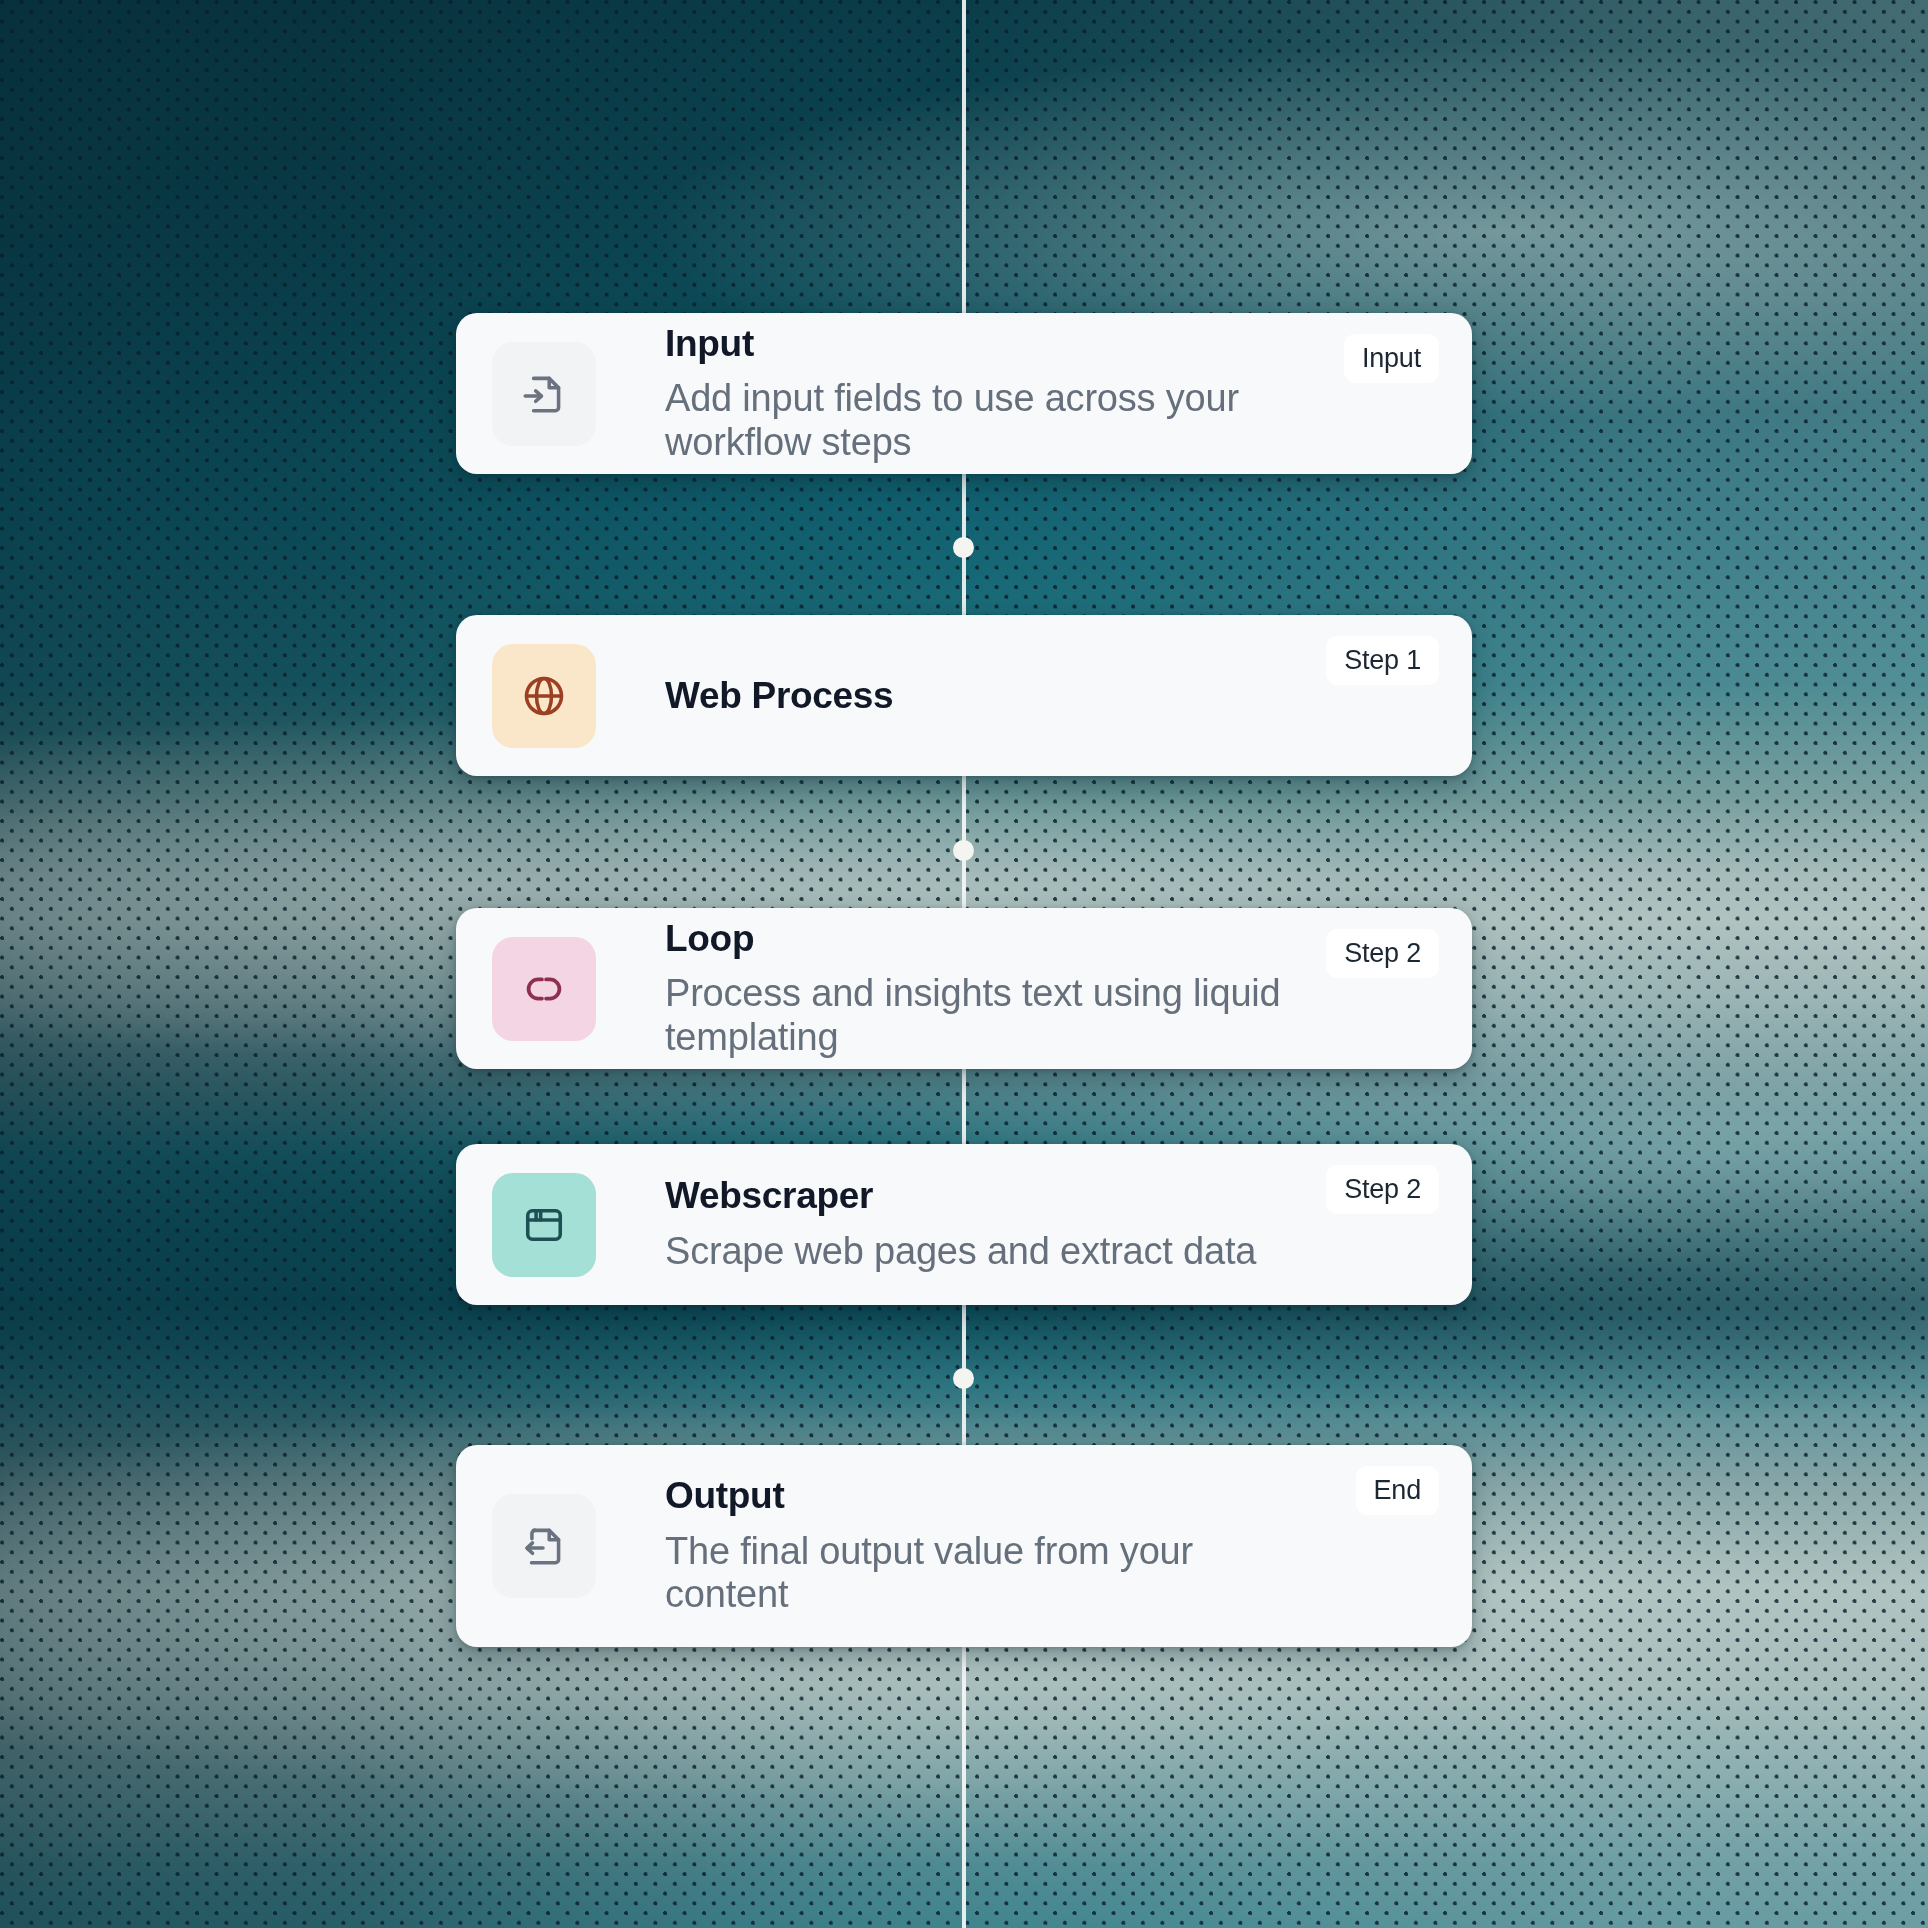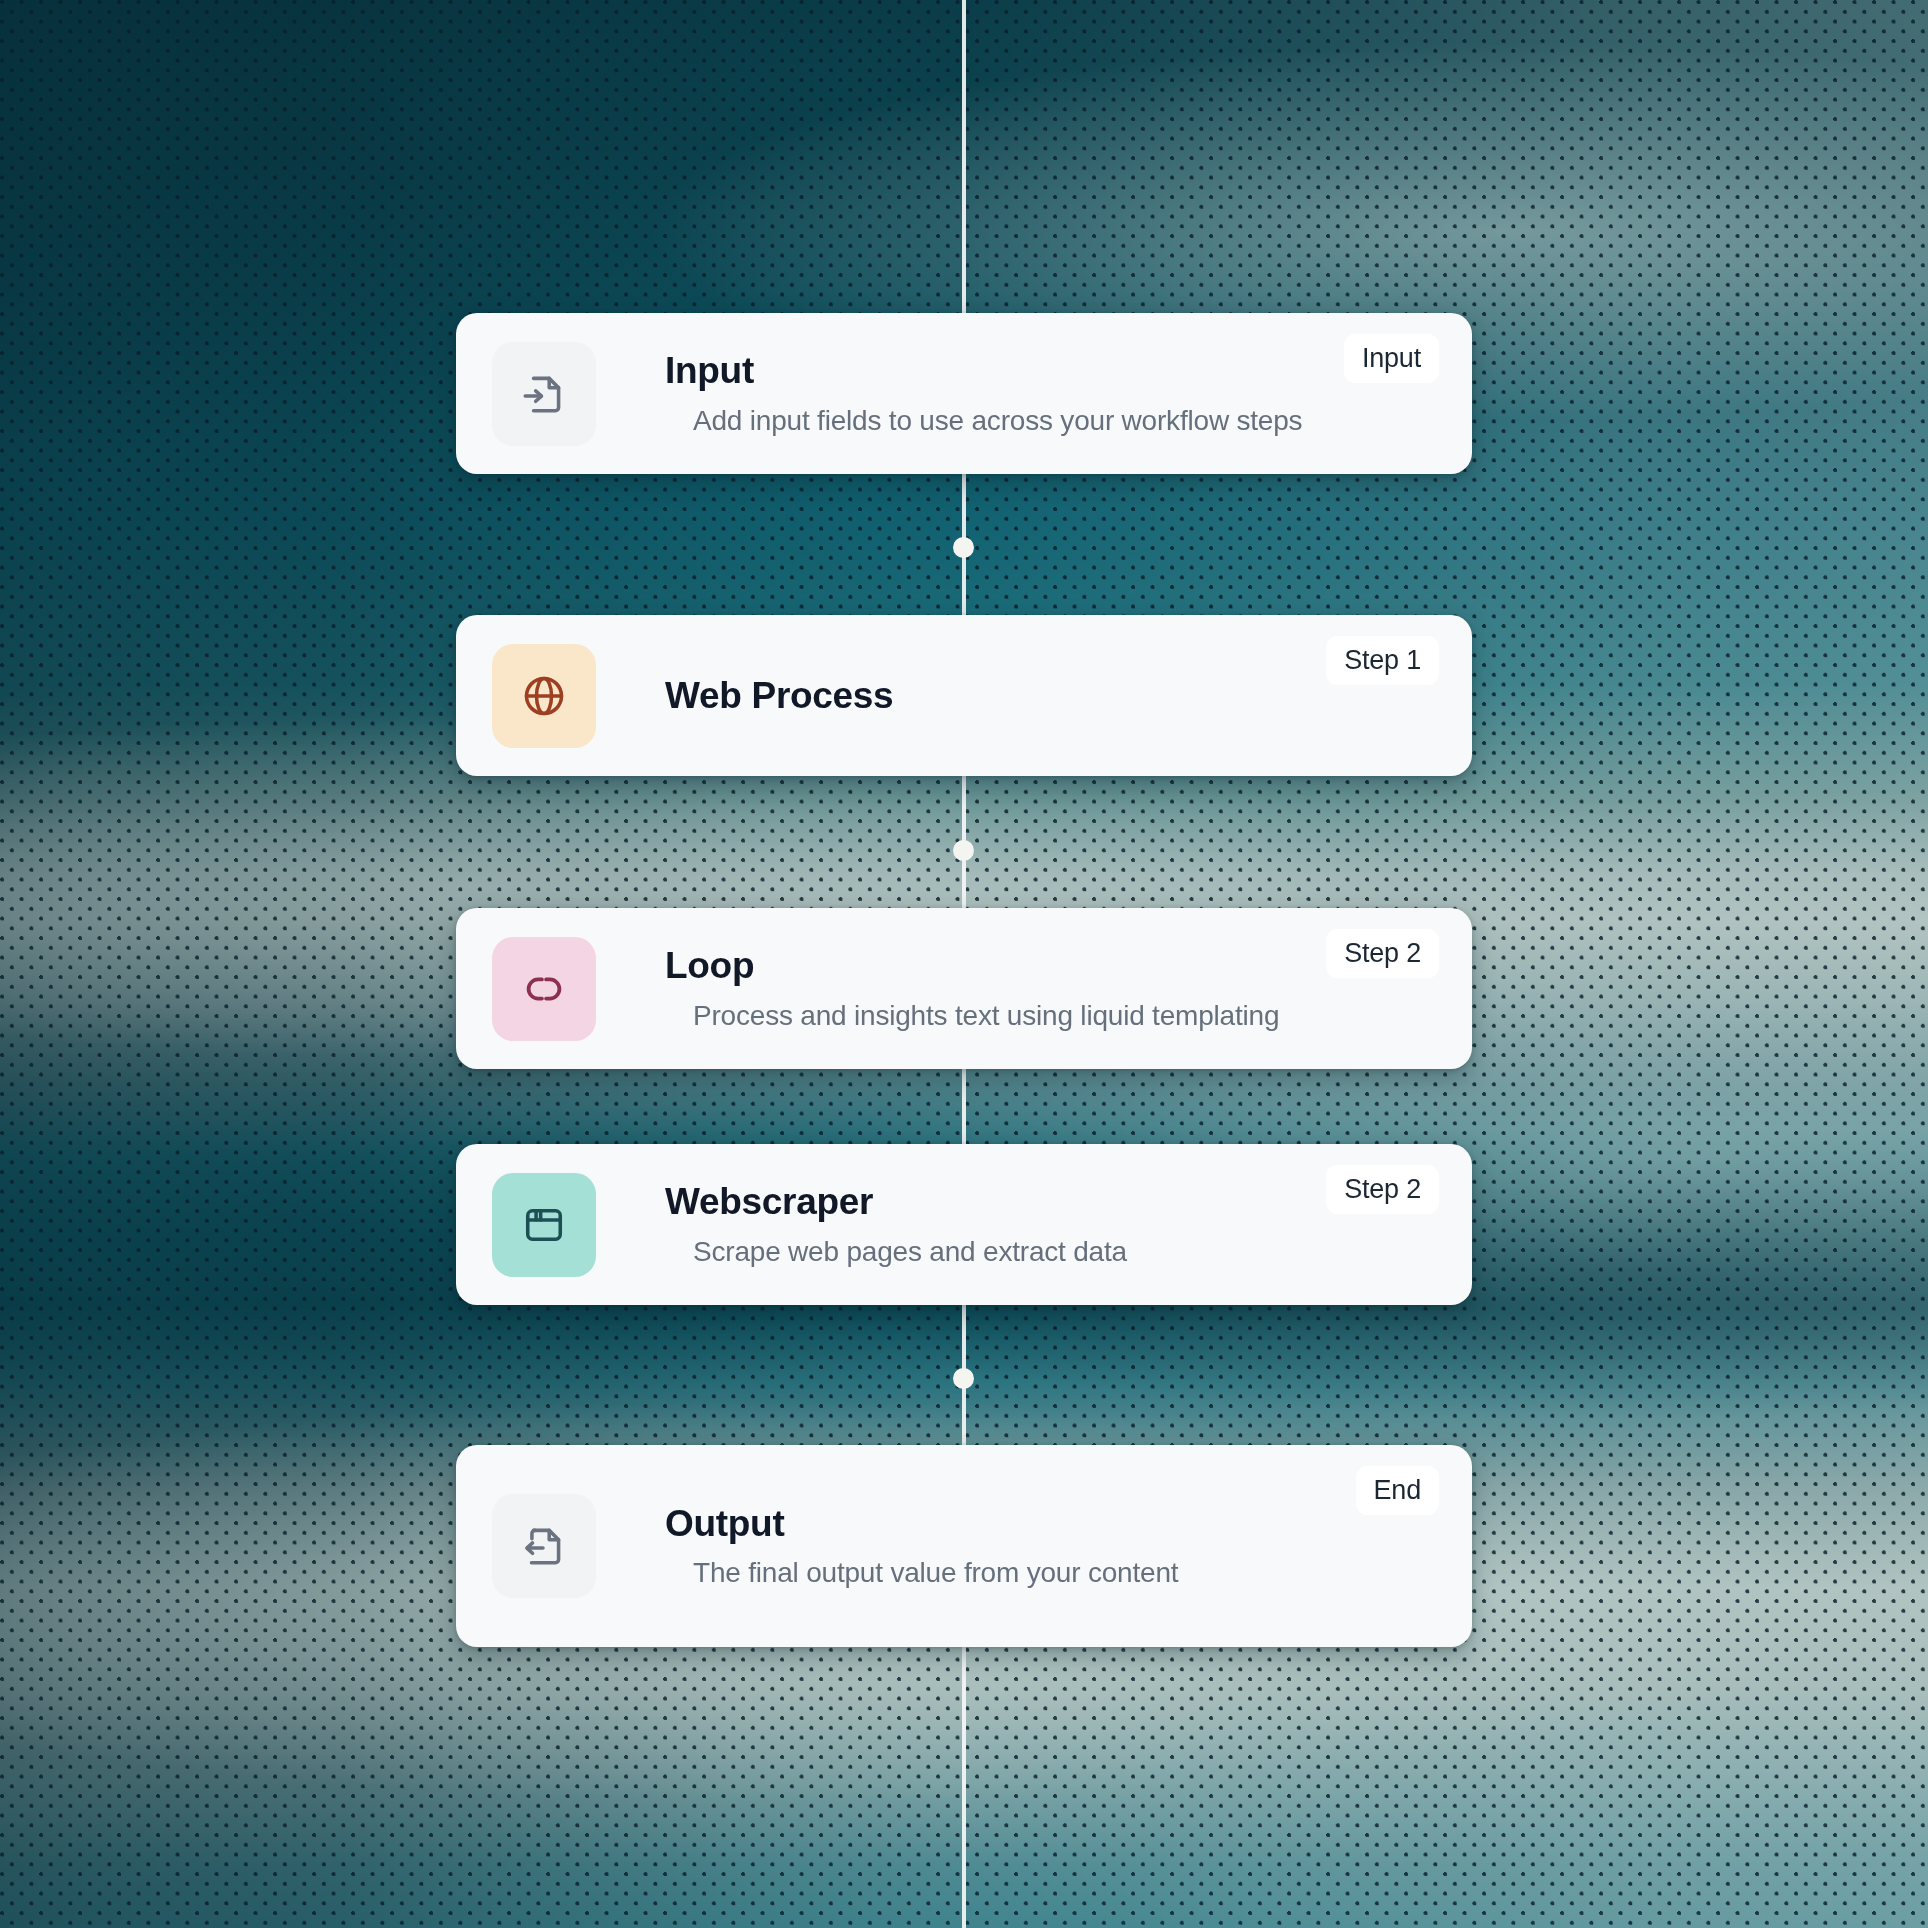--- a/index.html
+++ b/index.html
@@ -122,26 +122,25 @@
   }
   .card-title{
     font-size:37px;
     font-weight:700;
     color:#111827;
     letter-spacing:-0.3px;
     line-height:1.12;
   }
   .card-desc{
     margin-top:13px;
-    font-size:28px;
+    font-size:38px;
     font-weight:400;
     color:#66707d;
     letter-spacing:-0.2px;
     line-height:1.15;
-    margin-left:28px;
   }
 
   .badge{
     flex:0 0 auto;
     align-self:flex-start;
     margin-top:21px;
     background:#ffffff;
     border-radius:11.4px;
     padding:9px 18px;
     font-size:27px;

